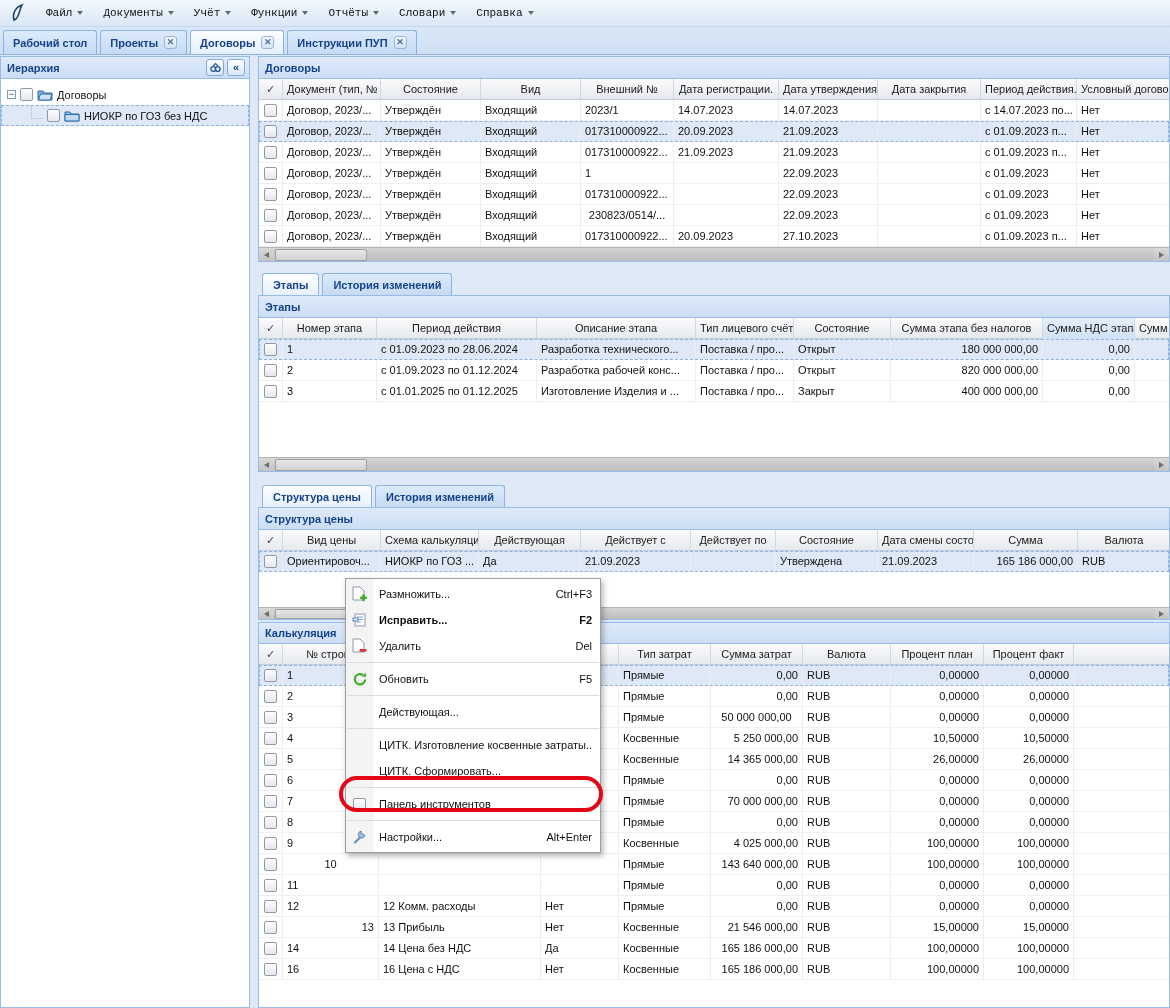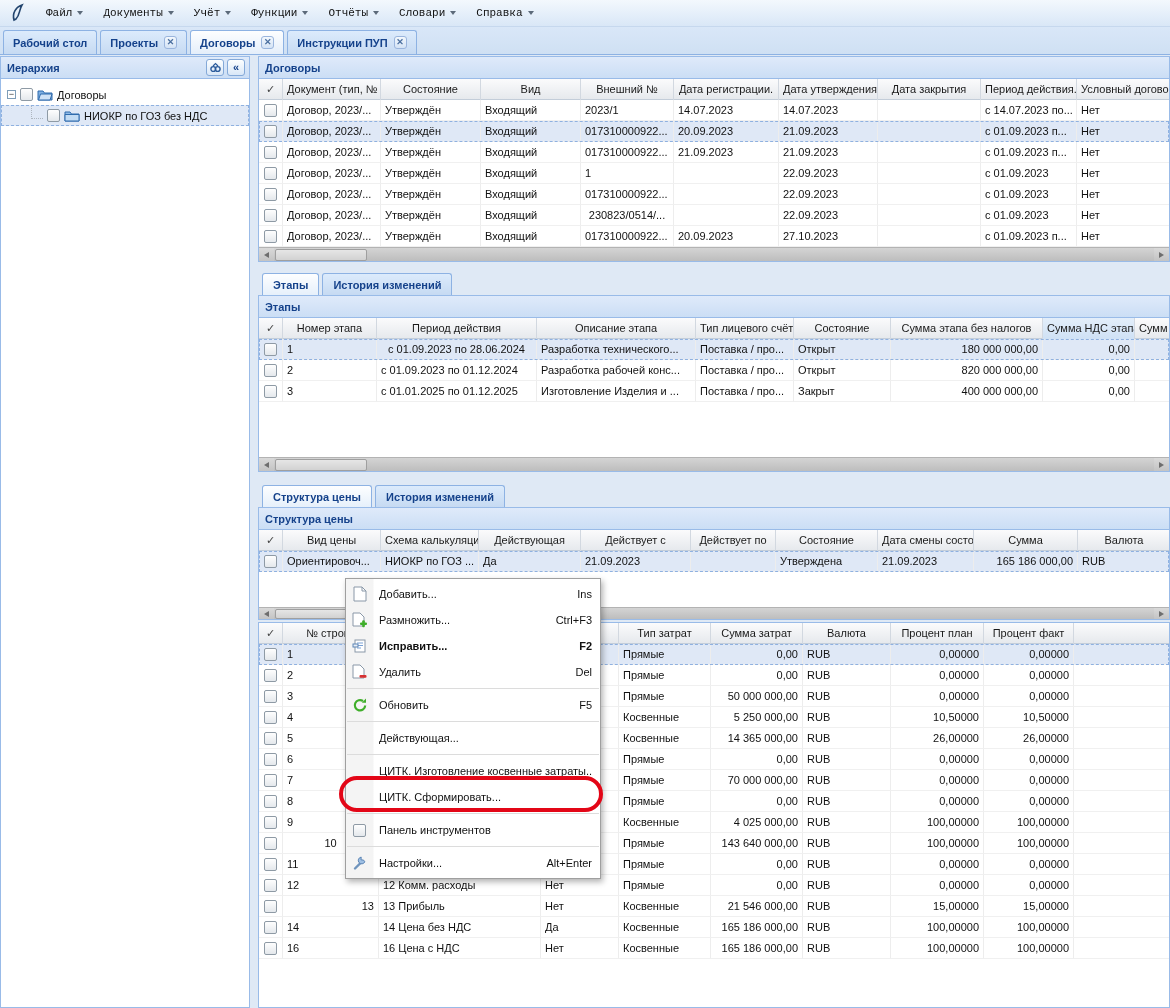--- a/index.html
+++ b/index.html
@@ -325,21 +325,21 @@
           <div class="hc" style="width:97px;flex:0 0 97px">Состояние</div>
           <div class="hc" style="width:152px;flex:0 0 152px">Сумма этапа без налогов</div>
           <div class="hc sorted" style="width:92px;flex:0 0 92px">Сумма НДС этапа</div>
           <div class="hc" style="width:36px;flex:0 0 36px">Сумм</div>
         </div>
         <div class="grow sel">
           <div class="rc" style="width:24px;flex:0 0 24px">
             <span class="cb"></span>
           </div>
           <div class="gc" style="width:94px;flex:0 0 94px;text-align:left">1</div>
-          <div class="gc" style="width:160px;flex:0 0 160px;text-align:center">с 01.09.2023 по 28.06.2024</div>
+          <div class="gc" style="width:160px;flex:0 0 160px;text-align:left">с 01.09.2023 по 28.06.2024</div>
           <div class="gc" style="width:159px;flex:0 0 159px;text-align:left">Разработка технического...</div>
           <div class="gc" style="width:98px;flex:0 0 98px;text-align:left">Поставка / про...</div>
           <div class="gc" style="width:97px;flex:0 0 97px;text-align:left">Открыт</div>
           <div class="gc" style="width:152px;flex:0 0 152px;text-align:right">180 000 000,00</div>
           <div class="gc" style="width:92px;flex:0 0 92px;text-align:right">0,00</div>
           <div class="gc" style="width:36px;flex:0 0 36px;text-align:left"></div>
         </div>
         <div class="grow">
           <div class="rc" style="width:24px;flex:0 0 24px">
             <span class="cb"></span>
@@ -427,20 +427,23 @@
         </span>
       <span class="thumb" style="height:10px;"></span>
       <span style="flex:1"></span>
       <span class="sbtn" style="height:12px;">
           <span class="arrr"></span>
         </span>
     </div>
   </div>
 
   <div class="panel" style="left:258px; top:622px; width:912px; height:386px;">
+    <div class="phead" style="height:21px;">
+        <span>Калькуляция</span>
+      </div>
     <div>
         <div class="ghdr">
           <div class="hc chk" style="width:24px;flex:0 0 24px">✓</div>
           <div class="hc" style="width:96px;flex:0 0 96px">№ строки</div>
           <div class="hc" style="width:162px;flex:0 0 162px"></div>
           <div class="hc" style="width:78px;flex:0 0 78px"></div>
           <div class="hc" style="width:92px;flex:0 0 92px">Тип затрат</div>
           <div class="hc" style="width:92px;flex:0 0 92px">Сумма затрат</div>
           <div class="hc" style="width:88px;flex:0 0 88px">Валюта</div>
           <div class="hc" style="width:93px;flex:0 0 93px">Процент план</div>
@@ -476,21 +479,21 @@
           <div class="gc" style="width:97px;flex:0 0 97px;text-align:left"></div>
         </div>
         <div class="grow">
           <div class="rc" style="width:24px;flex:0 0 24px">
             <span class="cb"></span>
           </div>
           <div class="gc" style="width:96px;flex:0 0 96px;text-align:left">3</div>
           <div class="gc" style="width:162px;flex:0 0 162px;text-align:left"></div>
           <div class="gc" style="width:78px;flex:0 0 78px;text-align:left"></div>
           <div class="gc" style="width:92px;flex:0 0 92px;text-align:left">Прямые</div>
-          <div class="gc" style="width:92px;flex:0 0 92px;text-align:right">50 000 000,00</div>
+          <div class="gc" style="width:92px;flex:0 0 92px;text-align:center">50 000 000,00</div>
           <div class="gc" style="width:88px;flex:0 0 88px;text-align:left">RUB</div>
           <div class="gc" style="width:93px;flex:0 0 93px;text-align:right">0,00000</div>
           <div class="gc" style="width:90px;flex:0 0 90px;text-align:right">0,00000</div>
           <div class="gc" style="width:97px;flex:0 0 97px;text-align:left"></div>
         </div>
         <div class="grow">
           <div class="rc" style="width:24px;flex:0 0 24px">
             <span class="cb"></span>
           </div>
           <div class="gc" style="width:96px;flex:0 0 96px;text-align:left">4</div>
@@ -655,30 +658,20 @@
           <div class="gc" style="width:88px;flex:0 0 88px;text-align:left">RUB</div>
           <div class="gc" style="width:93px;flex:0 0 93px;text-align:right">100,00000</div>
           <div class="gc" style="width:90px;flex:0 0 90px;text-align:right">100,00000</div>
           <div class="gc" style="width:97px;flex:0 0 97px;text-align:left"></div>
         </div>
       </div>
     <div class="gfill"></div>
   </div>
 
   <div class="ctxmenu">
-    <div class="mi">
-      <span class="ic">
-          <svg width="14" height="16" viewBox="0 0 14 16">
-            <path d="M1 1 h8 l4 4 v10 H1 Z" fill="#fff" stroke="#8a98a8"></path>
-            <path d="M9 1 v4 h4" fill="none" stroke="#8a98a8"></path>
-          </svg>
-        </span>
-      <span class="lbl">Добавить...</span>
-      <span class="sc">Ins</span>
-    </div>
     <div class="mi">
       <span class="ic">
           <svg width="15" height="16" viewBox="0 0 15 16">
             <path d="M1 1 h7 l4 4 v9 H1 Z" fill="#fff" stroke="#8a98a8"></path>
             <rect x="8" y="10.5" width="7" height="2.6" rx="1" fill="#3fae2a"></rect>
             <rect x="10.2" y="8.3" width="2.6" height="7" rx="1" fill="#3fae2a"></rect>
           </svg>
         </span>
       <span class="lbl">Размножить...</span>
       <span class="sc">Ctrl+F3</span>

